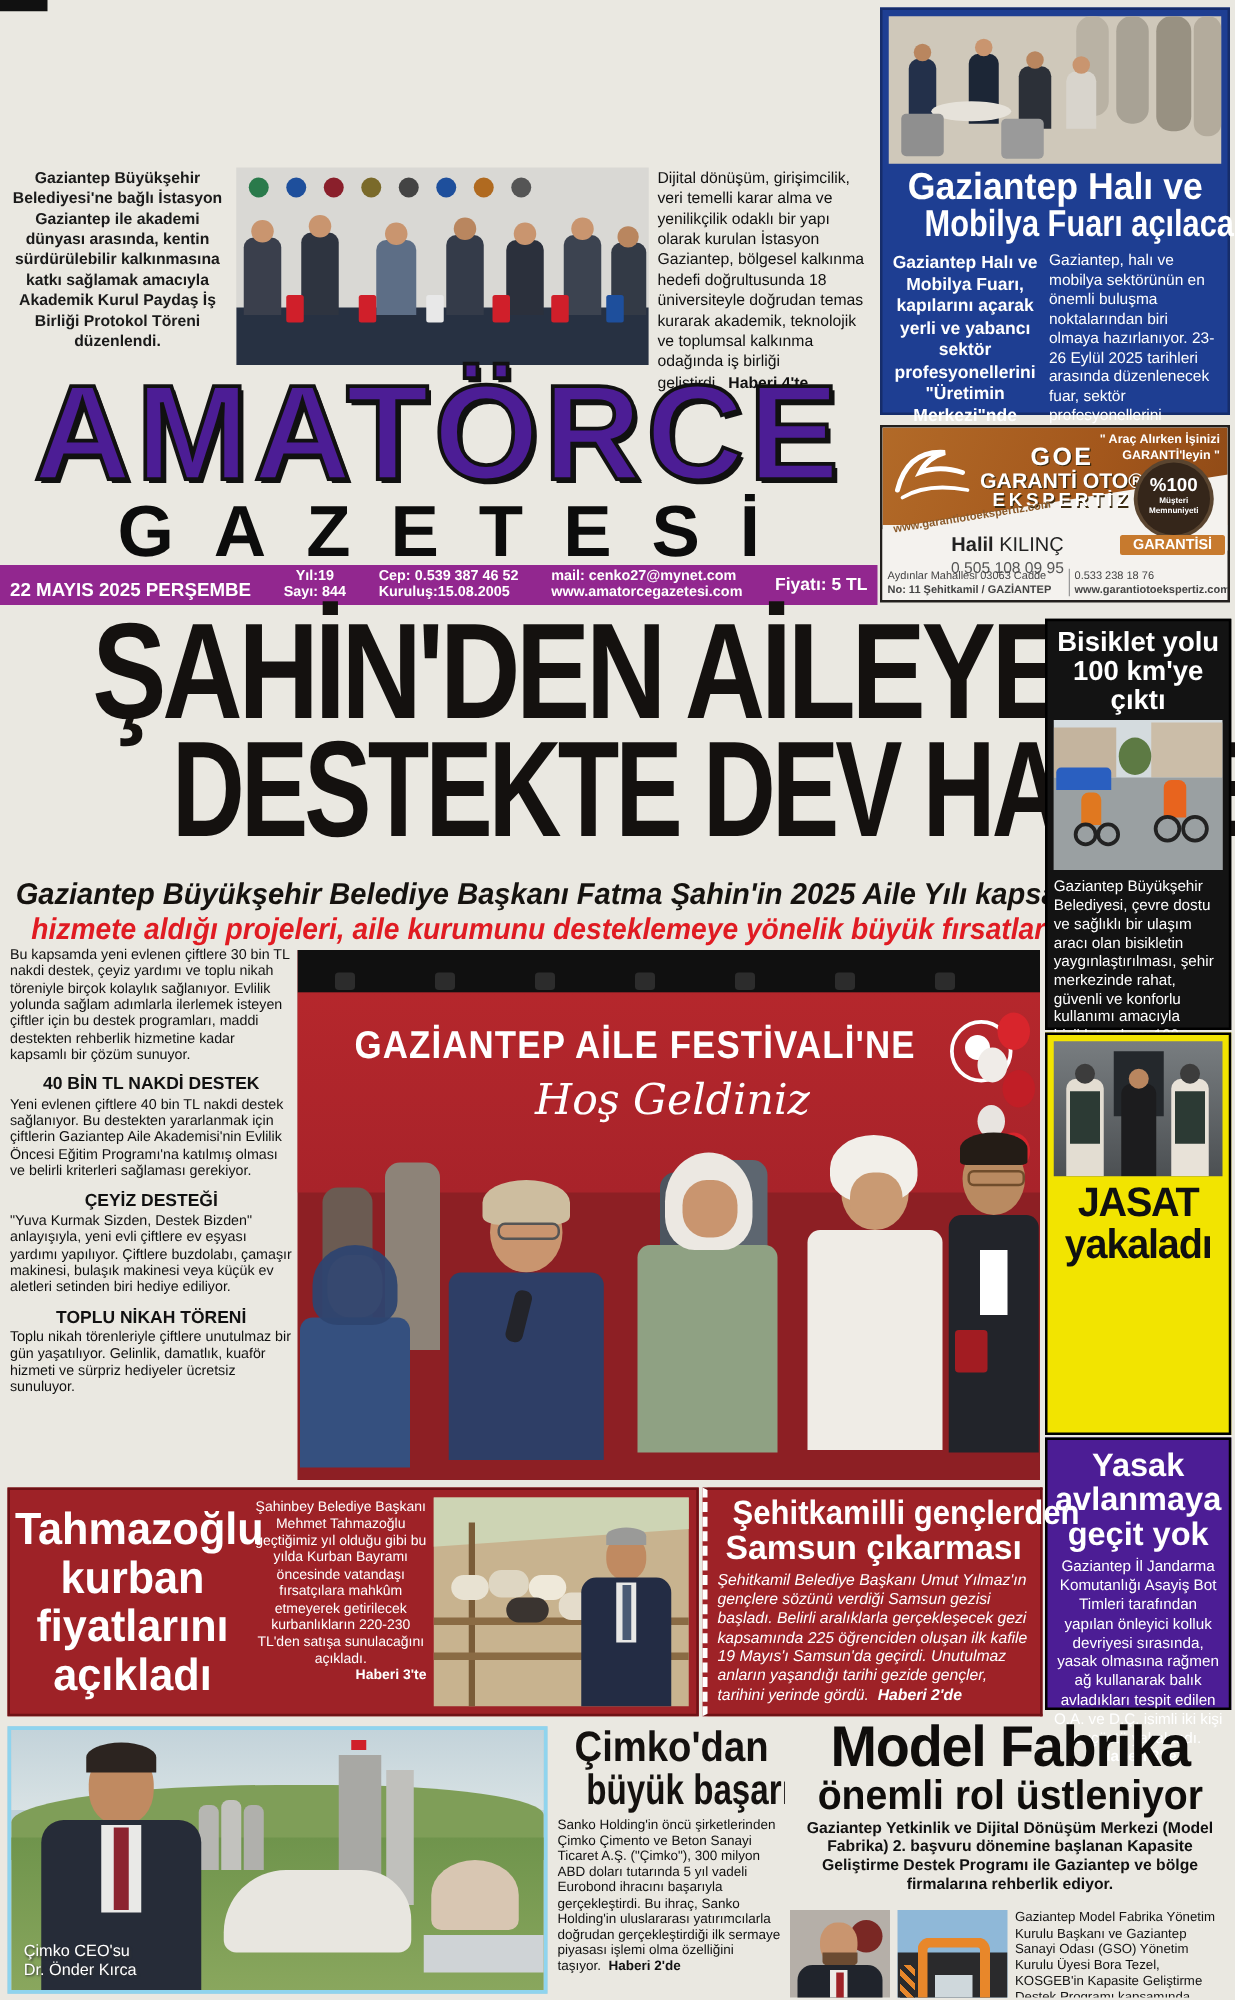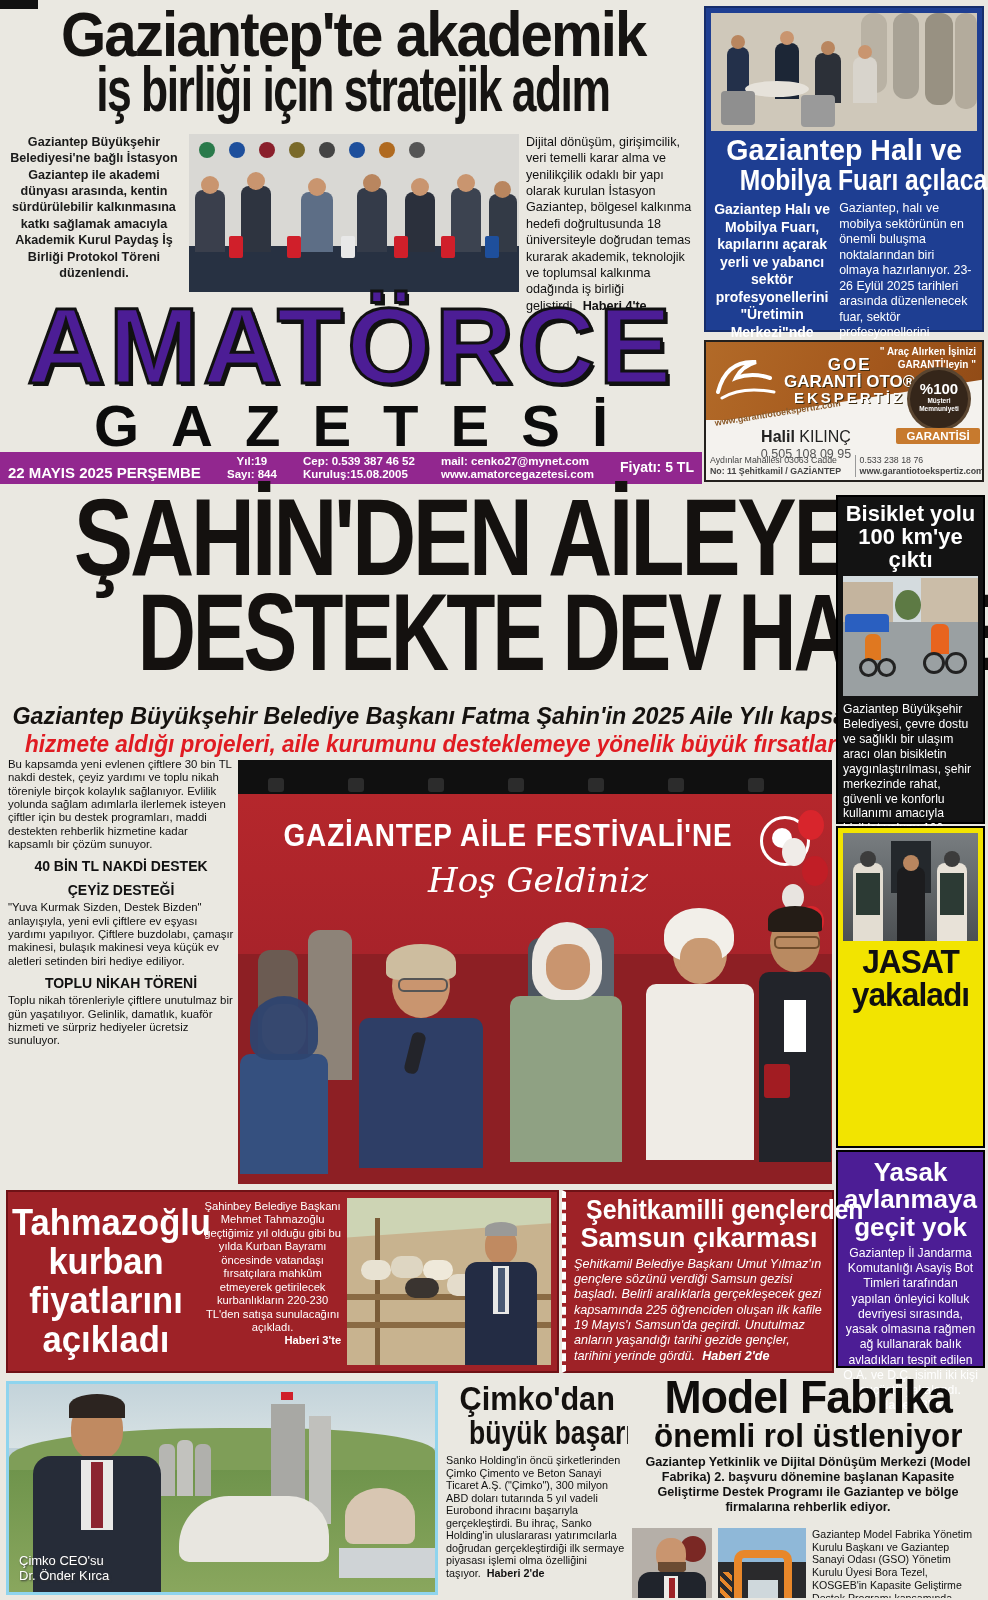--- a/index.html
+++ b/index.html
@@ -36,21 +36,21 @@
            display:flex;align-items:center;justify-content:space-between;padding:0 8px;box-sizing:border-box;}
   .infobar .seg{line-height:1.1;font-size:11.5px;font-weight:bold;text-align:left;}
   .infobar .date{font-size:15px;margin-top:11px;}
   .infobar .price{font-size:14px;}
   
   .ad{position:absolute;left:704px;top:340px;width:280px;height:142px;background:#f4f2ee;border:2px solid #23201d;box-sizing:border-box;overflow:hidden;}
   .ad .top{position:absolute;left:0;top:0;width:100%;height:78px;background:linear-gradient(110deg,#b26a28,#a3571c 60%,#8f4a16);}
   .ad .sw{position:absolute;left:-30px;top:58px;width:360px;height:60px;background:#f4f2ee;transform:rotate(-9deg);}
   .ad .slog{position:absolute;right:6px;top:4px;text-align:right;color:#fff;font-size:10px;line-height:1.25;font-weight:bold;}
   .ad .brandtxt{position:absolute;left:78px;top:14px;color:#fff;font-weight:bold;line-height:1.0;text-shadow:1px 1px 0 #3a2a10;}
-  .ad .brandtxt .b1{font-size:17px;letter-spacing:2px;}
+  .ad .brandtxt .b1{font-size:20px;letter-spacing:2px;}
   .ad .brandtxt .b2{font-size:17px;}
   .ad .brandtxt .b3{font-size:15px;letter-spacing:3px;}
   .ad .webdiag{position:absolute;left:8px;top:66px;color:#8a5a2a;font-size:9px;transform:rotate(-9deg);font-weight:bold;}
   .ad .badge{position:absolute;right:14px;top:28px;width:58px;height:58px;border-radius:50%;background:#35261a;
              color:#fff;text-align:center;box-shadow:0 0 0 3px #5a4530;}
   .ad .badge .pct{font-size:15px;font-weight:bold;margin-top:10px;}
   .ad .badge .sm{font-size:6.5px;font-weight:bold;line-height:1.2;}
   .ad .ribbon{position:absolute;right:2px;top:86px;width:84px;background:#c77a2e;color:#fff;font-weight:bold;
               font-size:11.5px;text-align:center;padding:2px 0;border-radius:2px;}
   .ad .name{position:absolute;left:0;top:86px;width:200px;text-align:center;font-size:16px;color:#222;}
@@ -125,24 +125,20 @@
   .model .body{width:178px;font-size:10.6px;line-height:1.2;margin:0;}
   .mark{position:absolute;left:0;top:0;width:38px;height:9px;background:#111;}
 </style>
 </head>
 <body>
 
 <div class="page">
   <div class="mark"></div>
 
   <section class="academic">
-    <div class="hl">
-      <div class="cond nowrap l1">Gaziantep'te akademik</div><br>
-      <div class="cond nowrap l2">iş birliği için stratejik adım</div>
-    </div>
     <div class="row">
       <p class="tcol tl">Gaziantep Büyükşehir Belediyesi'ne bağlı İstasyon Gaziantep ile akademi dünyası arasında, kentin sürdürülebilir kalkınmasına katkı sağlamak amacıyla Akademik Kurul Paydaş İş Birliği Protokol Töreni düzenlendi.</p>
       <div class="ph" style="position:relative;width:330px;height:158px;background:#d9d8d4;flex:none;">
         <div class="abs" style="left:10px;top:8px;width:310px;height:26px;display:flex;gap:14px;">
           <span style="width:16px;height:16px;border-radius:50%;background:#2a7a4b;"></span>
           <span style="width:16px;height:16px;border-radius:50%;background:#1e4f9c;"></span>
           <span style="width:16px;height:16px;border-radius:50%;background:#8a1f2b;"></span>
           <span style="width:16px;height:16px;border-radius:50%;background:#7a6a2a;"></span>
           <span style="width:16px;height:16px;border-radius:50%;background:#444;"></span>
           <span style="width:16px;height:16px;border-radius:50%;background:#1e4f9c;"></span>
@@ -258,20 +254,21 @@
       <div class="cond nowrap l1">ŞAHİN'DEN AİLEYE</div><br>
       <div class="cond nowrap l2">DESTEKTE DEV HAMLE</div>
     </div>
     <div class="sub1"><span class="cond nowrap">Gaziantep Büyükşehir Belediye Başkanı Fatma Şahin'in 2025 Aile Yılı kapsamında</span></div>
     <div class="sub2"><span class="cond nowrap">hizmete aldığı projeleri, aile kurumunu desteklemeye yönelik büyük fırsatlar sunuyor.</span></div>
   </section>
 
   <section class="leftcol">
     <p> Bu kapsamda yeni evlenen çiftlere 30 bin TL nakdi destek, çeyiz yardımı ve toplu nikah töreniyle birçok kolaylık sağlanıyor. Evlilik yolunda sağlam adımlarla ilerlemek isteyen çiftler için bu destek programları, maddi destekten rehberlik hizmetine kadar kapsamlı bir çözüm sunuyor.</p>
     <h3>40 BİN TL NAKDİ DESTEK</h3>
+    <p> Yeni evlenen çiftlere 40 bin TL nakdi destek sağlanıyor. Bu destekten yararlanmak için çiftlerin Gaziantep Aile Akademisi'nin Evlilik Öncesi Eğitim Programı'na katılmış olması ve belirli kriterleri sağlaması gerekiyor.</p>
     <h3>ÇEYİZ DESTEĞİ</h3>
     <p> "Yuva Kurmak Sizden, Destek Bizden" anlayışıyla, yeni evli çiftlere ev eşyası yardımı yapılıyor. Çiftlere buzdolabı, çamaşır makinesi, bulaşık makinesi veya küçük ev aletleri setinden biri hediye ediliyor.</p>
     <h3>TOPLU NİKAH TÖRENİ</h3>
     <p> Toplu nikah törenleriyle çiftlere unutulmaz bir gün yaşatılıyor. Gelinlik, damatlık, kuaför hizmeti ve sürpriz hediyeler ücretsiz sunuluyor.</p>
   </section>
 
   <figure class="festival" style="margin:0;">
     <div class="fest-lights"></div>
     <span class="fest-light" style="left:30px;"></span>
     <span class="fest-light" style="left:110px;"></span>

